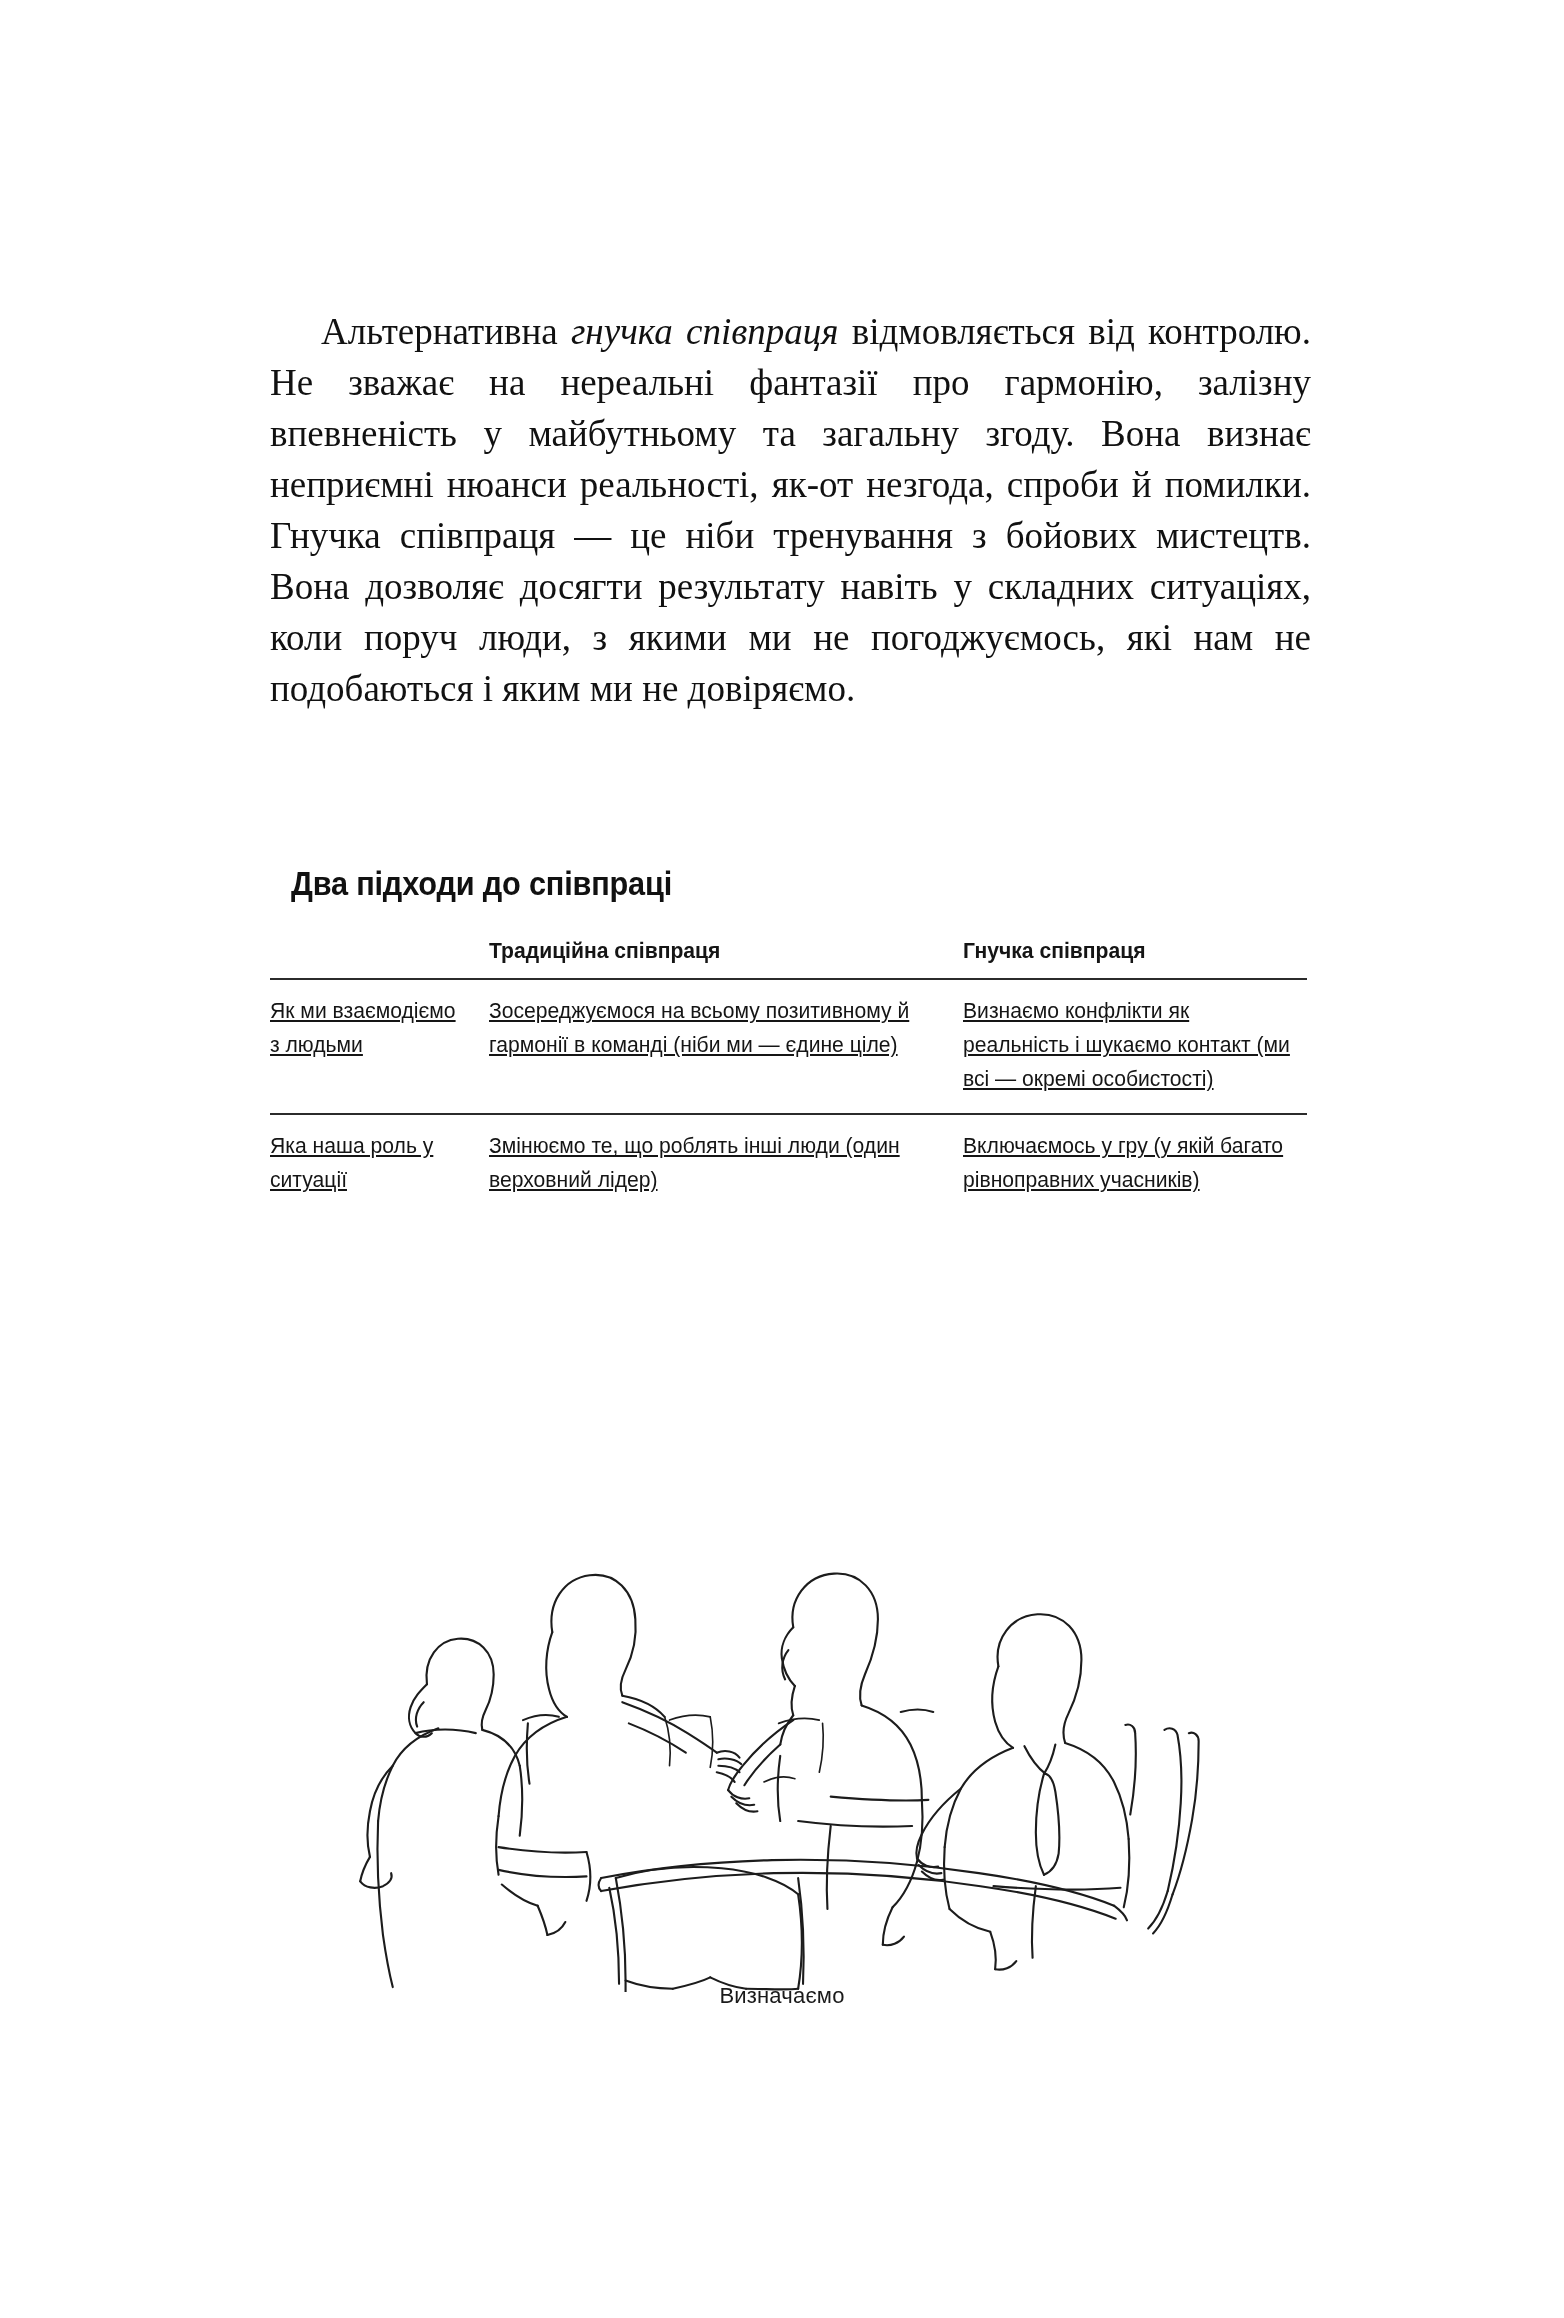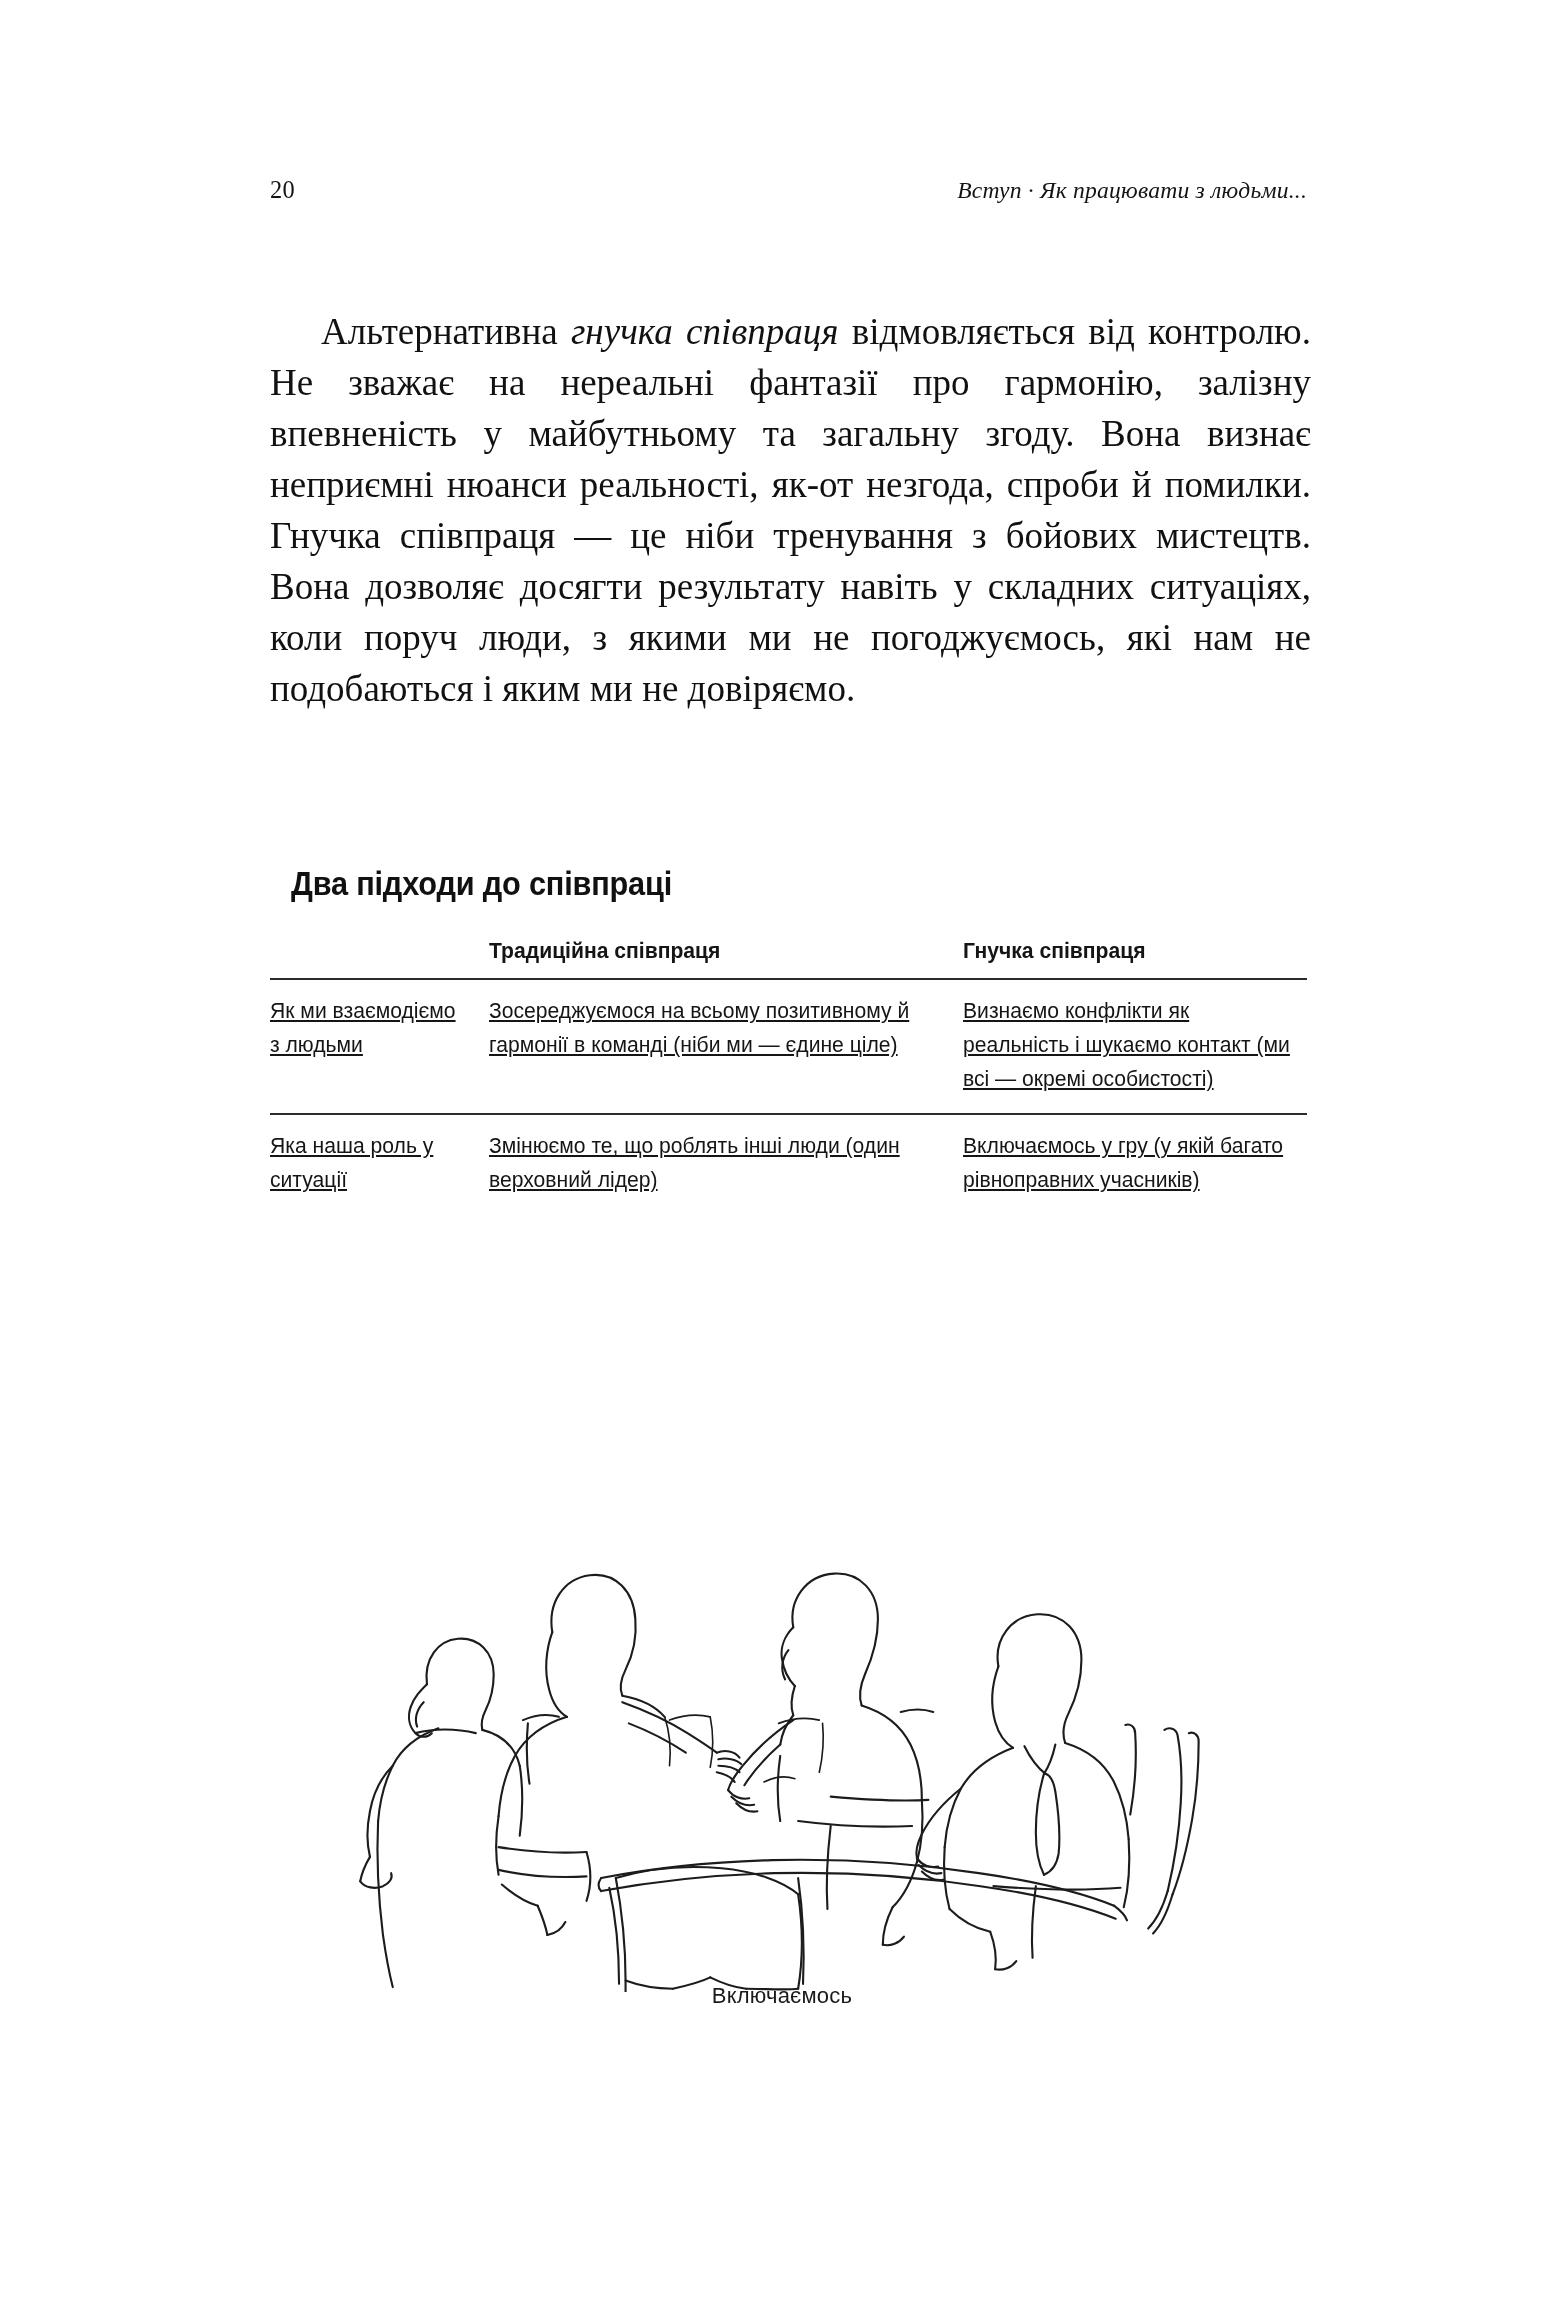--- a/index.html
+++ b/index.html
@@ -152,24 +152,20 @@
     font-size: 22px;
     color: #1a1a1a;
     letter-spacing: 0.2px;
   }
 </style>
 </head>
 <body>
 
 <div class="page">
 
-  <div class="running-head">
-    <span class="folio">20</span>
-    <span class="head-title">Вступ · Як працювати з людьми...</span>
-  </div>
 
   <p class="body-text"><span>Альтернативна </span><em>гнучка співпраця</em><span> відмовляється від контролю. Не зважає на нереальні фантазії про гармонію, залізну впевненість у майбутньому та загальну згоду. Вона визнає неприємні нюанси реальності, як-от незгода, спроби й помилки. Гнучка співпраця — це ніби тренування з бойових мистецтв. Вона дозволяє досягти результату навіть у складних ситуаціях, коли поруч люди, з якими ми не погоджуємось, які нам не подобаються і яким ми не довіряємо.</span></p>
 
   <h2 class="section-heading">Два підходи до співпраці</h2>
 
   <table class="cmp-table">
     <thead>
       <tr>
         <th class="c1"></th>
         <th class="c2">
@@ -326,16 +322,16 @@
         <path d="M402 236 C418 230, 436 228, 452 232" stroke-width="2"></path>
         <path d="M536 240 C552 234, 570 232, 586 236" stroke-width="2"></path>
         <path d="M396 232 C402 250, 404 272, 402 292" stroke-width="2"></path>
         <path d="M452 232 C456 252, 456 274, 452 294" stroke-width="2"></path>
         <path d="M590 240 C592 260, 590 282, 586 300" stroke-width="2"></path>
         <path d="M518 312 C530 306, 544 304, 556 308" stroke-width="2"></path>
       </g>
     </svg>
   </div>
 
-  <div class="figure-caption">Включаємось</div>
+  <div class="figure-caption">Визначаємо</div>
 
 </div>
 
 
 </body></html>

